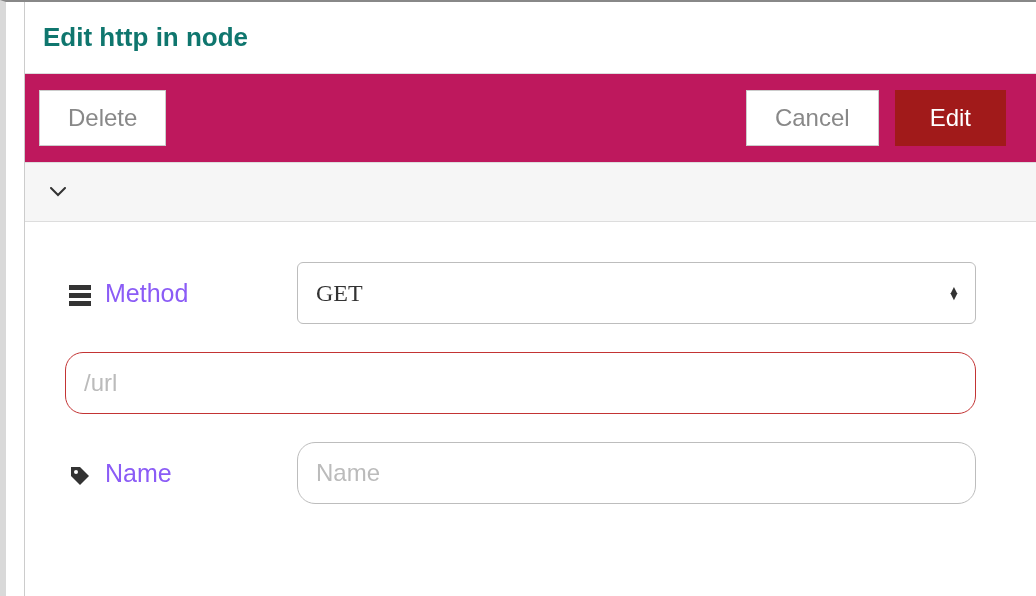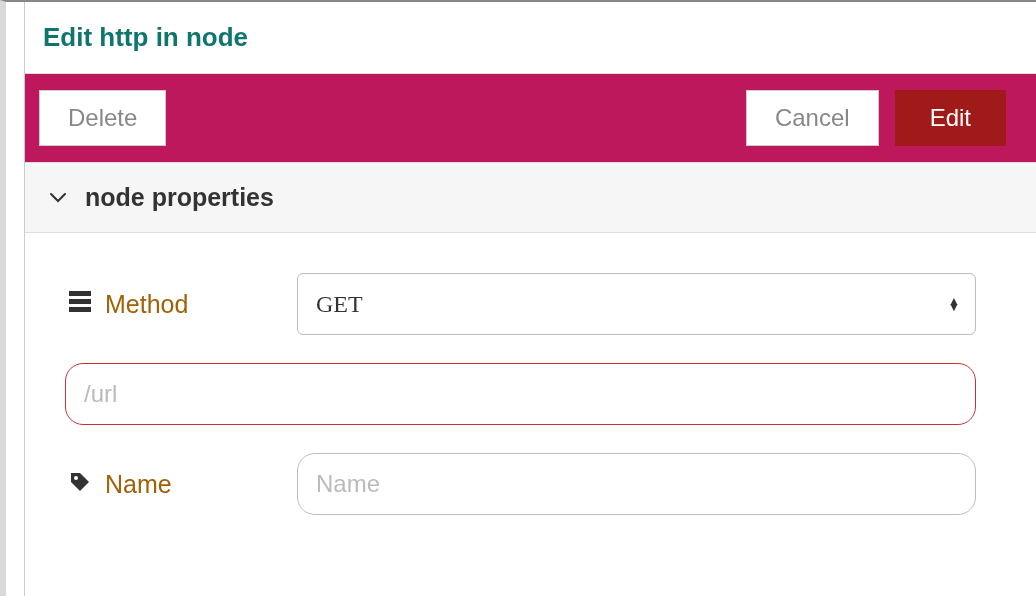--- a/index.html
+++ b/index.html
@@ -95,23 +95,23 @@
       background: #fff;
     }
     .form-row {
       display: flex;
       align-items: center;
       margin-bottom: 28px;
     }
     .form-label {
       width: 232px;
       display: flex;
-      align-items: flex-start;
+      align-items: flex-end;
       font-size: 25px;
-      color: #a16207;
+      color: #8b5cf6;
       flex-shrink: 0;
     }
     .label-icon {
       width: 30px;
       height: 24px;
       display: inline-flex;
       align-items: center;
       justify-content: center;
       margin-right: 10px;
       color: #333;
@@ -190,21 +190,20 @@
       <button class="btn btn-cancel">Cancel</button>
       <button class="btn btn-done">Edit</button>
     </div>
 
     <div class="section-header">
       <span class="chevron">
         <svg width="16" height="10" viewBox="0 0 16 10">
             <path d="M1 1 L8 8 L15 1" stroke="#333" stroke-width="2" fill="none" stroke-linecap="round"></path>
           </svg>
       </span>
-      <div class="section-title">node properties</div>
     </div>
 
     <div class="properties-body">
 
       <div class="form-row">
         <div class="form-label">
           <span class="label-icon">
             <span class="bars-icon">
                 <span></span>
                 <span></span>

